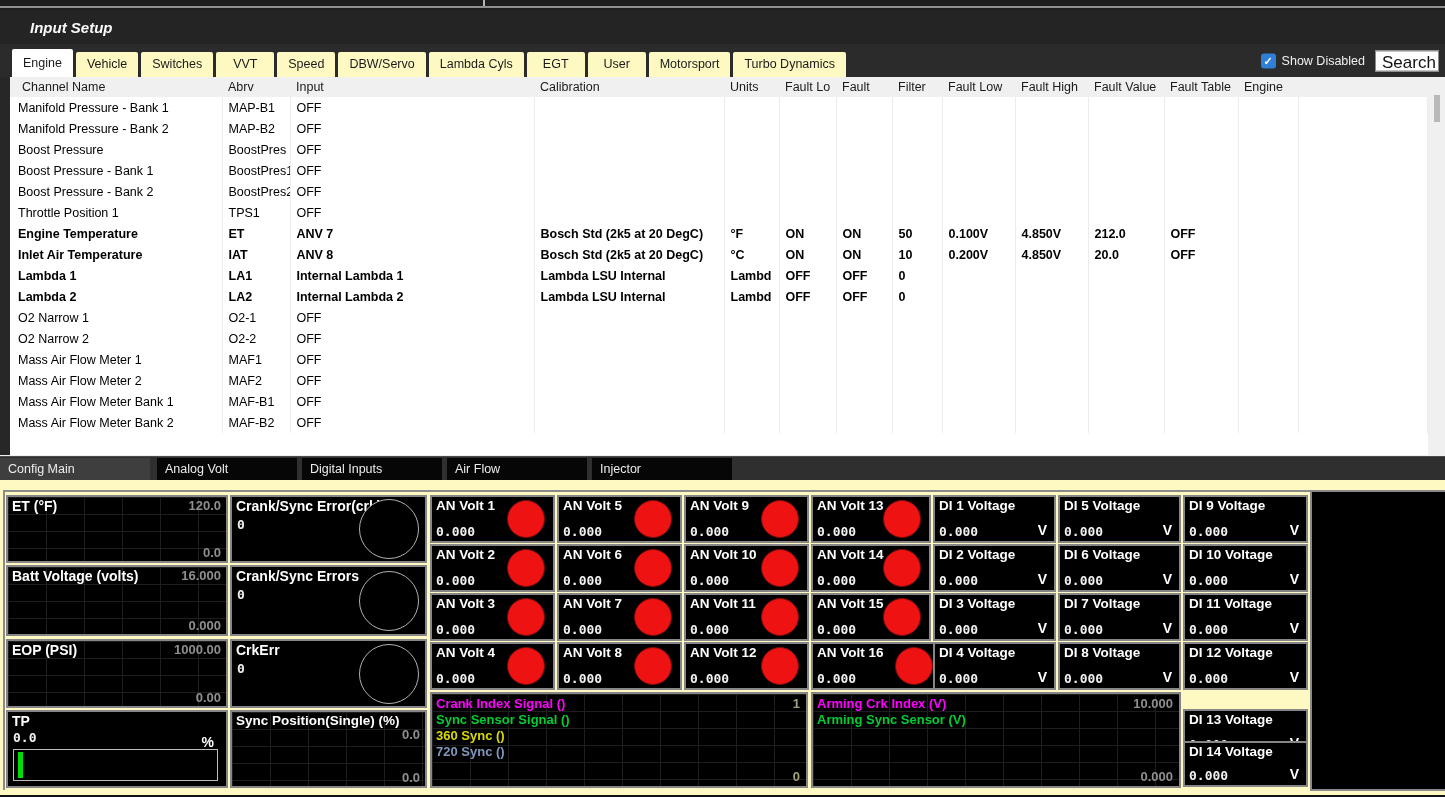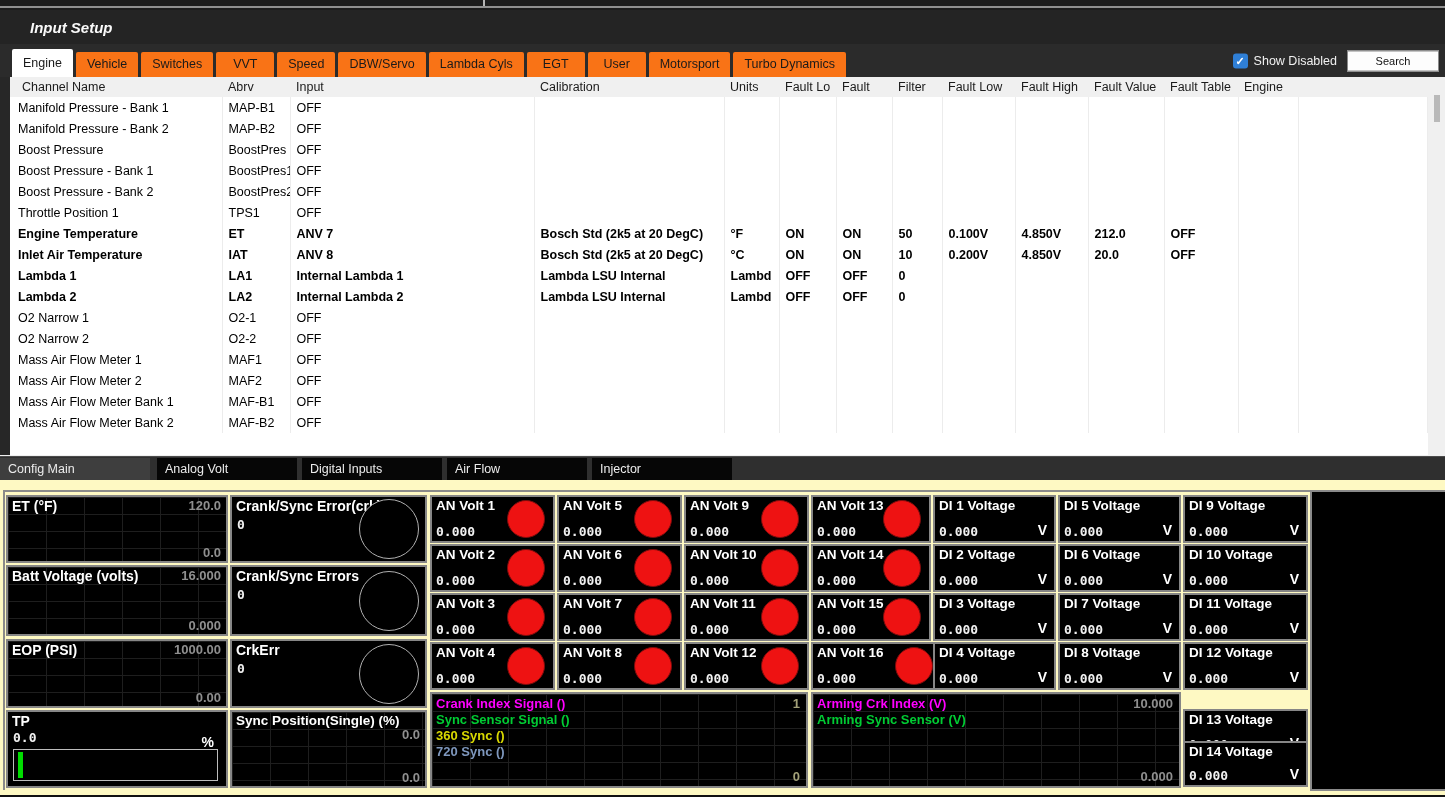--- a/index.html
+++ b/index.html
@@ -8,28 +8,28 @@
   
   .top-strip{position:relative;height:10px;background:#1c1c1c;}
   .top-strip .hline{position:absolute;top:6px;left:0;right:0;height:2px;background:#8f8f8f;}
   .top-strip .tick{position:absolute;left:483px;top:0;width:2px;height:6px;background:#b5b5b5;}
   
   .titlebar{height:34px;background:#242424;display:flex;align-items:center;padding-left:30px;box-sizing:border-box;}
   .titlebar span{color:#fafafa;font-size:15px;font-weight:bold;font-style:italic;}
   
   .tabstrip{position:relative;height:33px;background:#2b2b2b;}
   .tabs{display:flex;align-items:flex-end;height:100%;padding-left:12px;}
-  .tab{background:#f97316;color:#1a1a1a;font-size:12.5px;height:25px;line-height:25px;
+  .tab{background:#fef9c3;color:#1a1a1a;font-size:12.5px;height:25px;line-height:25px;
        padding:0 11px;margin-right:3px;min-width:36px;text-align:center;border-radius:2px 2px 0 0;cursor:default;}
   .tab.active{background:#ffffff;height:28px;line-height:28px;}
   .right-controls{position:absolute;right:6px;top:50%;transform:translateY(-50%);display:flex;align-items:center;gap:10px;}
   .chkwrap{display:flex;align-items:center;gap:6px;}
   .chkbox{width:15px;height:15px;border-radius:3px;color:#fff;font-size:11px;line-height:15px;text-align:center;font-weight:bold;}
   .chklabel{color:#f0f0f0;font-size:12.5px;}
-  .search-btn{width:92px;height:21px;background:#fdfdfd;border:1px solid #8a8a8a;font-size:11px;color:#111;
+  .search-btn{width:64px;height:21px;background:#fdfdfd;border:1px solid #8a8a8a;font-size:17px;color:#111;
               font-family:"Liberation Sans",sans-serif;}
   
   .table-wrap{position:relative;height:378px;background:#ffffff;}
   .gutter{position:absolute;left:0;top:0;width:10px;height:100%;background:#272727;}
   #chanTable{border-collapse:collapse;table-layout:fixed;width:1418px;margin-left:10px;background:#fff;
              font-size:12.5px;color:#000;}
   #chanTable th{background:#f0f0f0;font-weight:normal;text-align:left;height:20px;padding:0 0 0 6px;
                 white-space:nowrap;overflow:hidden;color:#1a1a1a;}
   #chanTable th:first-child{padding-left:12px;}
   #chanTable td{height:21px;padding:0 0 0 6px;border-right:1px solid #ececec;white-space:nowrap;overflow:hidden;}

